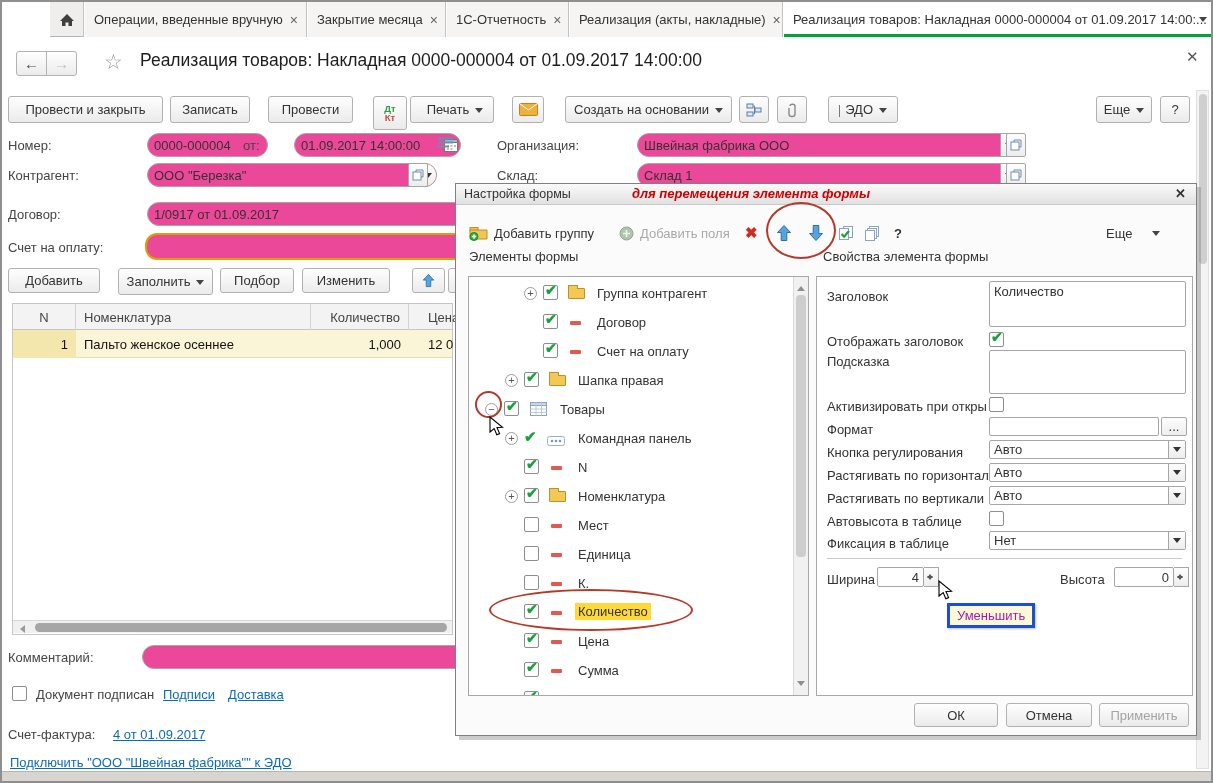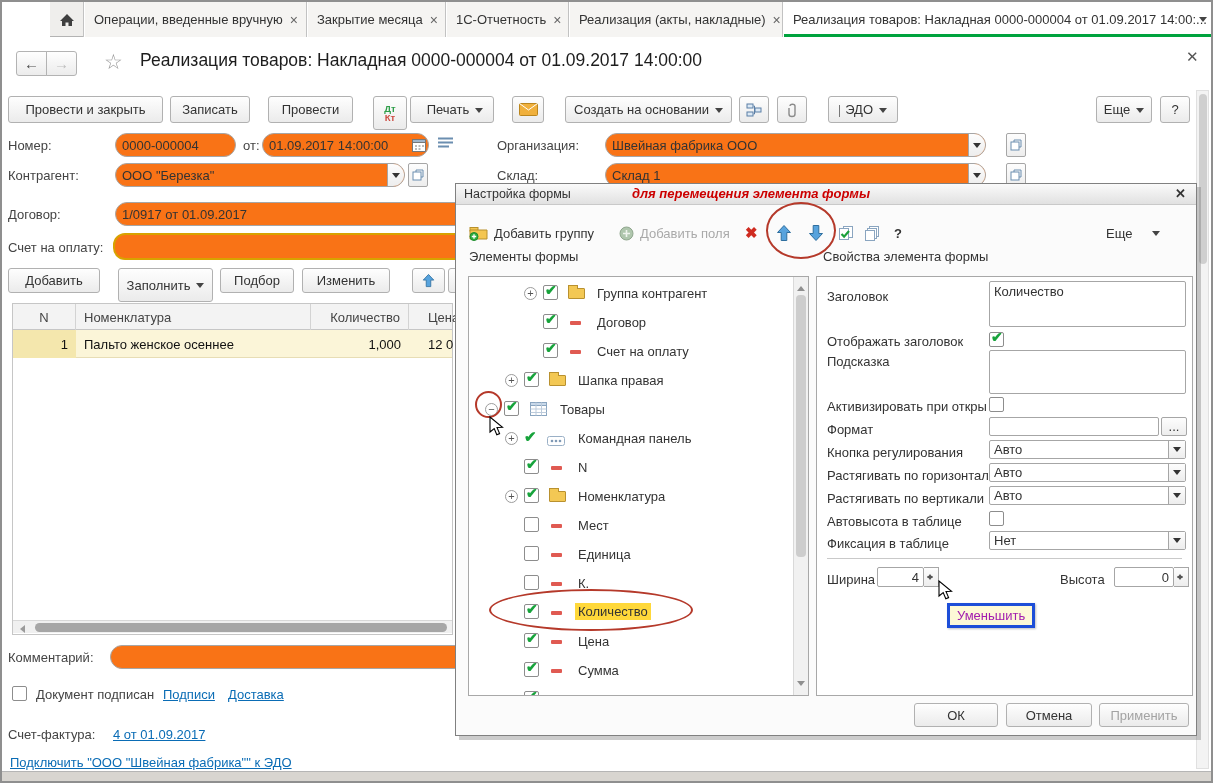--- a/index.html
+++ b/index.html
@@ -20,21 +20,21 @@
   
   .navbtn { position:absolute; top:51px; width:31px; height:25px; background:linear-gradient(#fefefe,#ececec); border:1px solid #b3b3b3; display:flex; align-items:center; justify-content:center; font-size:15px; }
   .doc-title { position:absolute; left:140px; top:50px; font-size:17.5px; color:#1d1d1d; }
   .star { position:absolute; left:104px; top:50px; font-size:21px; color:#9a9a9a; }
   .winclose { position:absolute; left:1186px; top:48px; font-size:15px; color:#555; }
 
   
   .btn { position:absolute; height:27px; background:linear-gradient(#fefefe,#ebebeb); border:1px solid #b1b1b1; border-radius:3px; display:flex; align-items:center; justify-content:center; gap:6px; padding:0 10px; color:#333; white-space:nowrap; }
   .tri { display:inline-block; width:0; height:0; border:4px solid transparent; border-top:5px solid #444; margin-top:5px; }
   .lbl { position:absolute; color:#444; white-space:nowrap; }
-  .inp { position:absolute; height:24px; background:#f97316; border:1px solid #a6a6a6; border-radius:12px; display:flex; align-items:center; padding:0 6px; white-space:nowrap; overflow:hidden; }
+  .inp { position:absolute; height:24px; background:#ec4899; border:1px solid #a6a6a6; border-radius:12px; display:flex; align-items:center; padding:0 6px; white-space:nowrap; overflow:hidden;margin-left:32px; }
   .cbtn { position:absolute; right:0; top:0; bottom:0; width:17px; border-left:1px solid #a6a6a6; background:linear-gradient(#fdfdfd,#ededed); display:flex; align-items:center; justify-content:center; }
   .cbtn .tri { margin-top:4px; border-top-color:#333; }
   .sqbtn { position:absolute; height:24px; width:20px; background:linear-gradient(#fdfdfd,#ededed); border:1px solid #a6a6a6; border-radius:2px; display:flex; align-items:center; justify-content:center; }
   .link { color:#0a6cb5; text-decoration:underline; white-space:nowrap; }
   .cb { position:absolute; width:15px; height:15px; background:#fff; border:1px solid #8d8d8d; border-radius:2px; }
   .cb.on::after { content:"\2714"; position:absolute; left:1px; top:-4px; font-size:14px; font-weight:bold; color:#17a33b; }
 
   
   .table { position:absolute; left:12px; top:303px; width:441px; height:332px; border:1px solid #c6c6c6; background:#fff; }
   .thead { position:absolute; left:0; top:0; right:0; height:26px; background:#f3f3f3; border-bottom:1px solid #c6c6c6; }
@@ -279,21 +279,21 @@
   </div>
 
 <div class="lbl" style="left:8px;top:240px">Счет на оплату:</div>
 <div class="inp" style="left:113px;top:233px;width:450px;height:27px;border:2px solid #d8a200">
     <span></span>
   </div>
 
 <div class="btn" style="left:8px;top:268px;width:92px;height:25px">
     <span>Добавить</span>
   </div>
-<div class="btn" style="left:118px;top:268px;width:95px;height:34px">
+<div class="btn" style="left:118px;top:268px;width:95px;height:27px">
     <span>Заполнить</span>
     <span class="tri"></span>
   </div>
 <div class="btn" style="left:220px;top:268px;width:74px;height:25px">
     <span>Подбор</span>
   </div>
 <div class="btn" style="left:302px;top:268px;width:88px;height:25px">
     <span>Изменить</span>
   </div>
 <div class="btn" style="left:412px;top:268px;width:33px;height:25px;padding:0">

